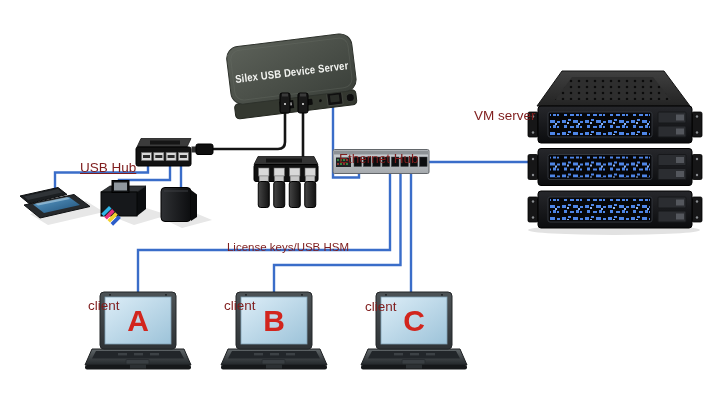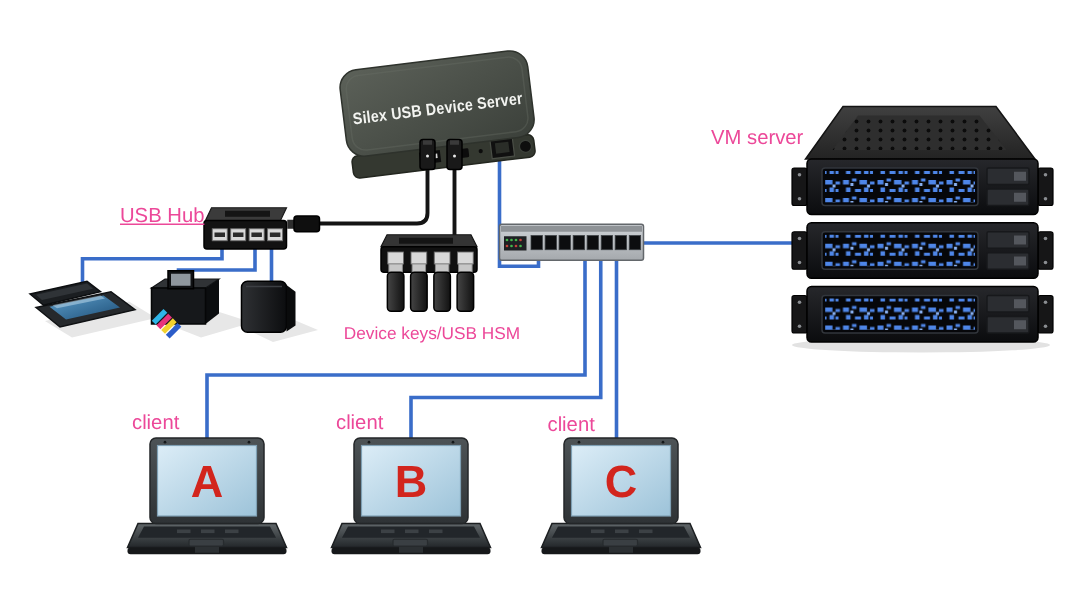--- a/index.html
+++ b/index.html
@@ -1,19 +1,19 @@
 <!DOCTYPE html>
 <html style="--cable: #3a6dc9; --client-letter: #d2251d; --laptop-screen: #cfe7f2; --server-led: #4e86e8;"><head>
 <meta charset="utf-8">
 <style>
   html,body{margin:0;padding:0;background:#fff;}
   .stage{position:relative;width:720px;height:404px;background:#fff;overflow:hidden;
          font-family:"Liberation Sans",sans-serif;}
   .stage svg{position:absolute;left:0;top:0;}
-  .lbl{position:absolute;font:500 13.5px "Liberation Sans",sans-serif;color:#ec4899;white-space:nowrap;}
+  .lbl{position:absolute;font:500 13.5px "Liberation Sans",sans-serif;color:#7f1d1d;white-space:nowrap;margin-top:24px;}
   .lbl.small{font-size:11.5px;}
   .lbl.center{text-align:center;white-space:normal;}
   .cable{stroke:var(--cable,#3a6dc9);stroke-width:2.4;fill:none;}
   .blackcable{stroke:#141414;stroke-width:2.6;fill:none;stroke-linecap:round;}
   .letter{font:700 30px "Liberation Sans",sans-serif;fill:var(--client-letter,#d2251d);}
   .silex-label{font:700 11px "Liberation Sans",sans-serif;fill:#f3f4f1;letter-spacing:.2px;}
   .led{fill:var(--server-led,#4e86e8);}
   .led2{fill:#8ab2f4;}
 </style>
 </head>
@@ -266,19 +266,20 @@
       </g>
   <g>
         <use href="#laptop" transform="translate(376,292)"></use>
       </g>
   <text class="letter" x="138" y="331" text-anchor="middle">A</text>
   <text class="letter" x="274" y="331" text-anchor="middle">B</text>
   <text class="letter" x="414" y="331" text-anchor="middle">C</text>
 </svg>
 
 <div class="lbl" style="left:80px;top:136px;text-decoration:underline;">USB Hub</div>
+<div class="lbl" style="left:339px;top:127px;">Ethernet Hub</div>
 <div class="lbl" style="left:474px;top:84px;">VM server</div>
-<div class="lbl small center" style="left:226px;top:217px;width:124px;">Device keys/USB HSM</div>
+<div class="lbl small center" style="left:226px;top:217px;width:124px;">License keys/USB HSM</div>
 <div class="lbl" style="left:88px;top:274px;">client</div>
 <div class="lbl" style="left:224px;top:274px;">client</div>
 <div class="lbl" style="left:365px;top:275px;">client</div>
 
 </div>
 
 </body></html>

